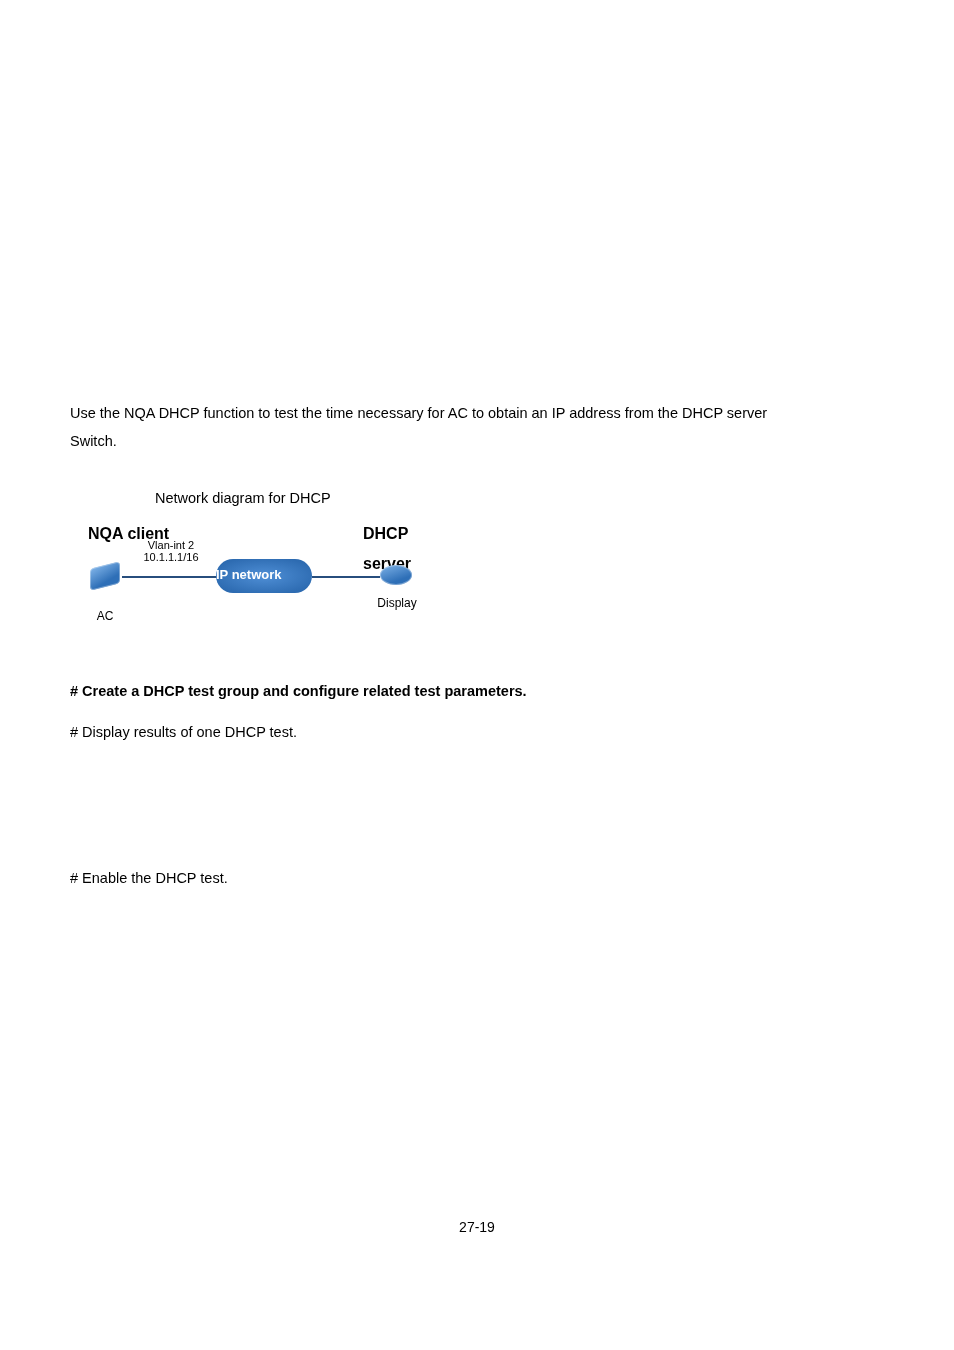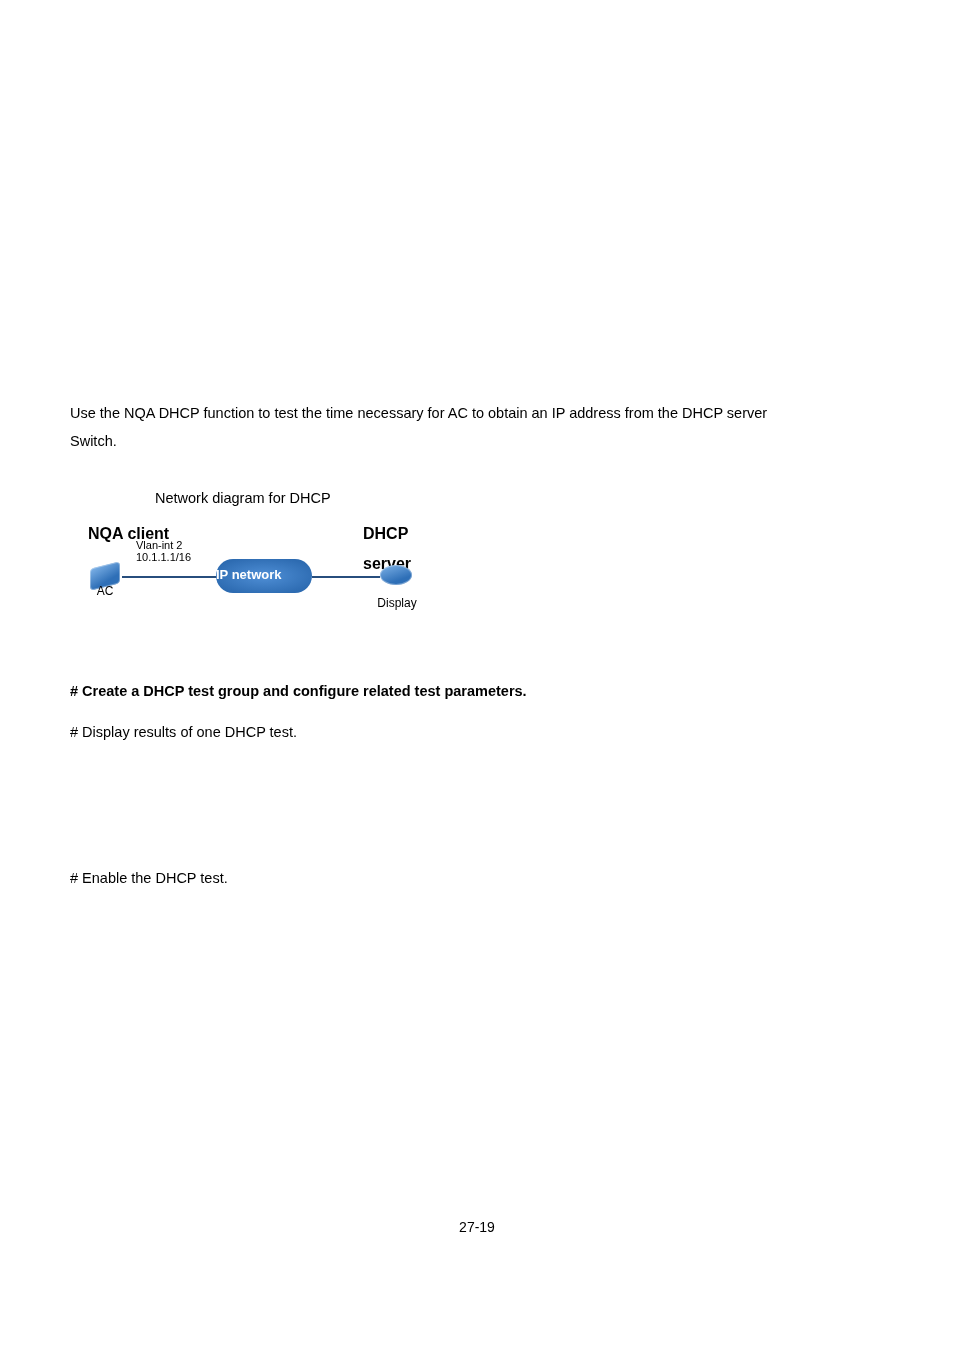--- a/index.html
+++ b/index.html
@@ -37,21 +37,21 @@
   .dlabel {
     position: absolute;
     font-size: 16px;
     font-weight: bold;
     font-family: Arial, sans-serif;
   }
   .slabel {
     position: absolute;
     font-size: 11px;
     font-family: Arial, sans-serif;
-    text-align: left;
+    text-align: center;
     line-height: 1.15;
   }
   .device {
     position: absolute;
     width: 30px;
     height: 22px;
     border-radius: 4px;
     background: linear-gradient(160deg, #7fb3e8 0%, #2e6fb7 70%);
     box-shadow: inset 0 0 0 1px rgba(255,255,255,0.35);
   }
@@ -113,21 +113,21 @@
     <div class="wire" style="left:34px;top:57px;width:96px;"></div>
 
     <div class="cloud" style="left:128px;top:40px;">
       <span>IP network</span>
     </div>
 
     <div class="wire" style="left:224px;top:57px;width:68px;"></div>
 
     <div class="switch-icon" style="left:292px;top:46px;"></div>
 
-    <span class="slabel" style="left:4px;top:66px;width:26px;text-align:center;font-size:12px;">AC</span>
+    <span class="slabel" style="left:4px;top:91px;width:26px;text-align:center;font-size:12px;">AC</span>
     <span class="slabel" style="left:288px;top:78px;width:42px;text-align:center;font-size:12px;">Display</span>
   </div>
 
   <p class="para" style="margin-top:44px;font-weight:bold;"># Create a DHCP test group and configure related test parameters.</p>
 
   <p class="para" style="margin-top:10px;"># Display results of one DHCP test.</p>
 
   <p class="para" style="margin-top:118px;"># Enable the DHCP test.</p>
 
 </div>

